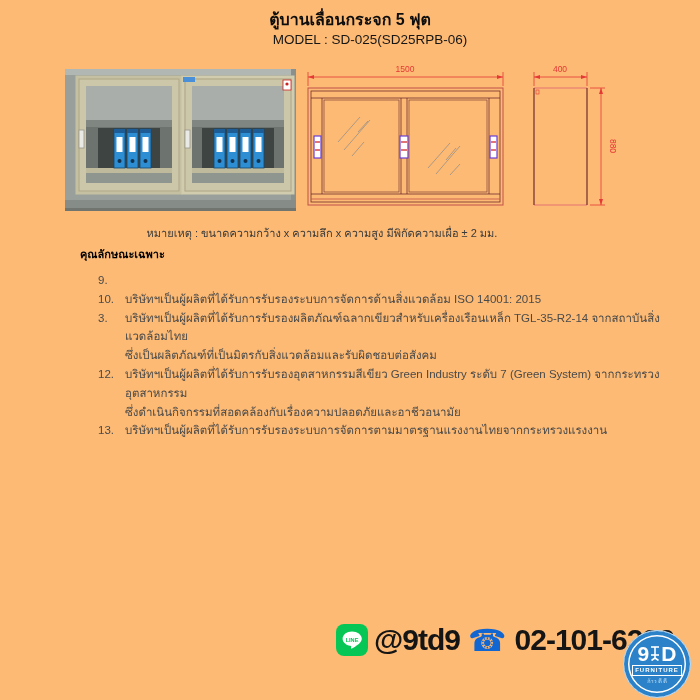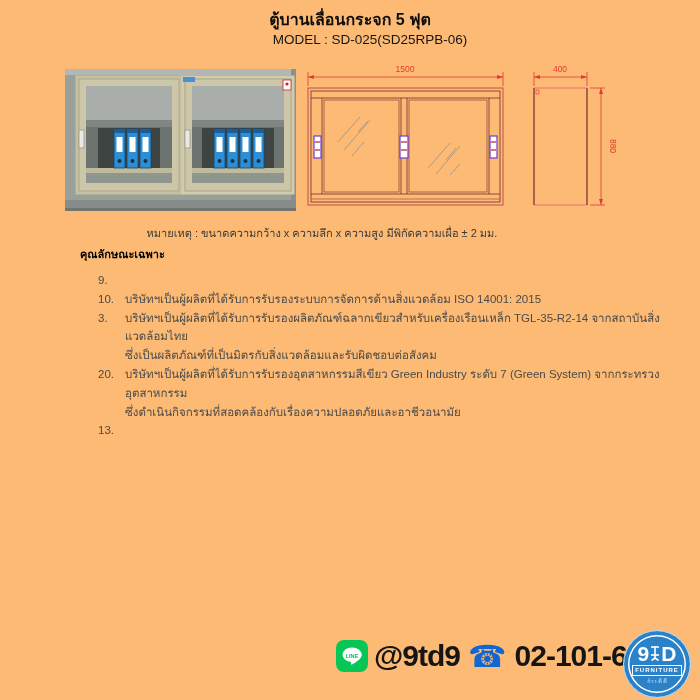--- a/index.html
+++ b/index.html
@@ -14,21 +14,21 @@
   .drawings { position:absolute; left:300px; top:60px; }
 
   .note { position:absolute; top:224px; left:0; width:644px; text-align:center; font-size:11px; color:#3a3a3a; }
 
   .spec-heading { position:absolute; top:245px; left:80px; font-size:11px; font-weight:bold; color:#000; }
   .spec-list { position:absolute; top:271px; left:98px; width:575px; font-size:11.5px; color:#4a4a4a; }
   .spec-item { display:flex; line-height:18.8px; }
   .spec-num { width:27px; flex:none; }
   .spec-text { white-space:pre-line; }
 
-  .footer-row { position:absolute; left:336px; top:638px; height:36px; display:flex; align-items:center; gap:6px; }
+  .footer-row { position:absolute; left:336px; top:622px; height:36px; display:flex; align-items:center; gap:6px; }
   .line-id, .phone-number { font-size:30px; font-weight:bold; letter-spacing:-1px; color:#151515; }
   .phone-icon { font-size:31px; color:#1266d2; line-height:1; margin:0 2px; }
   .website { position:absolute; left:336px; top:696px; font-size:21px; font-weight:bold; letter-spacing:0.4px; color:#151515; }
 
   .logo { position:absolute; left:623px; top:630px; width:70px; height:70px; }
   .logo-circle { width:68px; height:68px; border-radius:50%; background:#2b82c9;
     border:1px solid #bcd9ef;
     box-shadow: inset 0 0 0 4px #2b82c9, inset 0 0 0 5.5px #ffffff;
     display:flex; flex-direction:column; align-items:center; justify-content:center; }
   .logo-name { display:flex; align-items:center; color:#fff; font-weight:bold; font-size:21px; line-height:1; letter-spacing:0; }
@@ -221,26 +221,27 @@
     <div class="spec-item">
       <span class="spec-num">10.</span>
       <span class="spec-text">บริษัทฯเป็นผู้ผลิตที่ได้รับการรับรองระบบการจัดการด้านสิ่งแวดล้อม ISO 14001: 2015</span>
     </div>
     <div class="spec-item">
       <span class="spec-num">3.</span>
       <span class="spec-text">บริษัทฯเป็นผู้ผลิตที่ได้รับการรับรองผลิตภัณฑ์ฉลากเขียวสำหรับเครื่องเรือนเหล็ก TGL-35-R2-14 จากสถาบันสิ่งแวดล้อมไทย
 ซึ่งเป็นผลิตภัณฑ์ที่เป็นมิตรกับสิ่งแวดล้อมและรับผิดชอบต่อสังคม</span>
     </div>
     <div class="spec-item">
-      <span class="spec-num">20.</span>
+      <span class="spec-num">12.</span>
       <span class="spec-text">บริษัทฯเป็นผู้ผลิตที่ได้รับการรับรองอุตสาหกรรมสีเขียว Green Industry ระดับ 7 (Green System) จากกระทรวงอุตสาหกรรม
 ซึ่งดำเนินกิจกรรมที่สอดคล้องกับเรื่องความปลอดภัยและอาชีวอนามัย</span>
     </div>
     <div class="spec-item">
       <span class="spec-num">13.</span>
+      <span class="spec-text">บริษัทฯเป็นผู้ผลิตที่ได้รับการรับรองระบบการจัดการตามมาตรฐานแรงงานไทยจากกระทรวงแรงงาน</span>
     </div>
   </div>
 
   <div class="footer-row">
     <svg width="32" height="32" viewBox="0 0 32 32">
       <rect x="0" y="0" width="32" height="32" rx="8" fill="#06c755"></rect>
       <path d="M16 7.5c-5.2 0-9.4 3.2-9.4 7.2 0 3.5 3.3 6.4 7.7 7 .3.1.7.2.8.5.1.2.1.6 0 .9l-.1.8c0 .2-.2.9.9.5 1.1-.5 5.7-3.2 7.8-5.5 1.4-1.4 2.1-2.9 2.1-4.2 0-4-4.6-7.2-9.8-7.2z" fill="#ffffff"></path>
       <text x="16" y="17.5" text-anchor="middle" font-size="5.6" font-weight="bold" fill="#06c755">LINE</text>
     </svg>
     <span class="line-id">@9td9</span>

